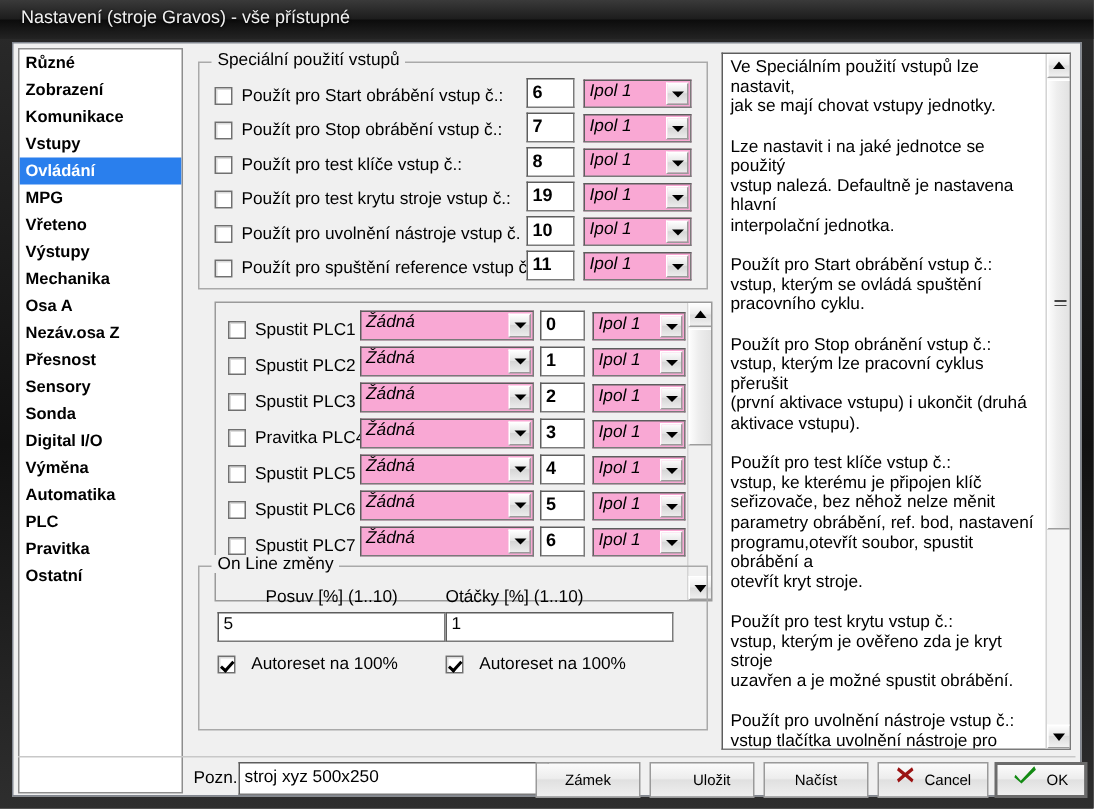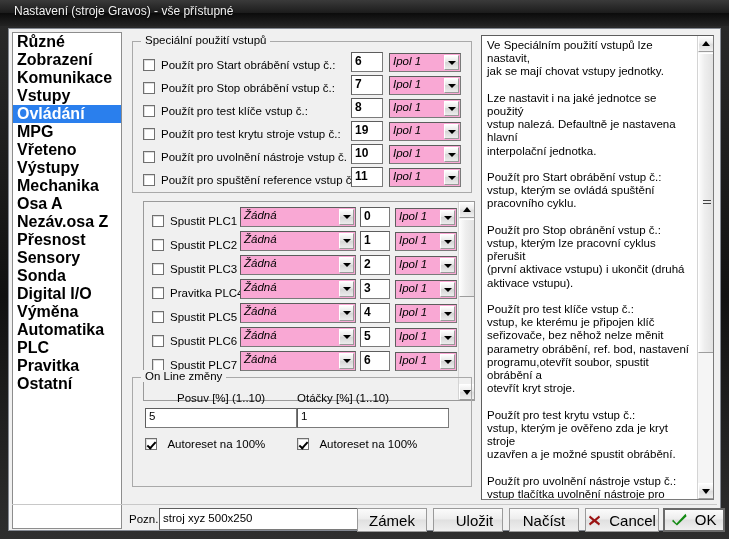--- a/index.html
+++ b/index.html
@@ -32,21 +32,21 @@
   
   #sidebar{
     position:absolute;left:3px;top:3px;width:110px;height:497px;
     background:#ffffff;
     border:1px solid #8d8d8d;
     box-sizing:border-box;
     overflow:hidden;
   }
   .side-item{
     height:18px;line-height:18px;
-    font-size:16px;font-weight:bold;color:#000;
+    font-size:11px;font-weight:bold;color:#000;
     padding-left:4px;white-space:nowrap;
     cursor:default;
   }
   .side-item.selected{background:#2a7fed;color:#ffffff;}
   
   .groupbox{
     position:absolute;
     border:1px solid #a9a9a9;
     box-sizing:border-box;
     background:transparent;
@@ -162,21 +162,21 @@
     position:absolute;left:5px;top:3px;right:19px;
     font-size:11.5px;color:#000;line-height:13.2px;
     white-space:pre-wrap;
   }
   
   .btn{
     position:absolute;
     background:linear-gradient(180deg,#fbfbfb 0%,#ededed 45%,#e0e0e0 50%,#efefef 100%);
     border:1px solid #9a9a9a;
     box-sizing:border-box;
-    font-size:15px;color:#000;
+    font-size:10px;color:#000;
     text-align:center;line-height:22px;
     cursor:default;
     white-space:nowrap;
   }
   .btn.focus{border:2px solid #6b6b6b;line-height:20px;}
   .btn .bicon{display:inline-block;vertical-align:middle;margin-right:4px;}
   #sep{
     position:absolute;left:3px;right:3px;height:1px;background:#c8c8c8;
   }
 </style>

